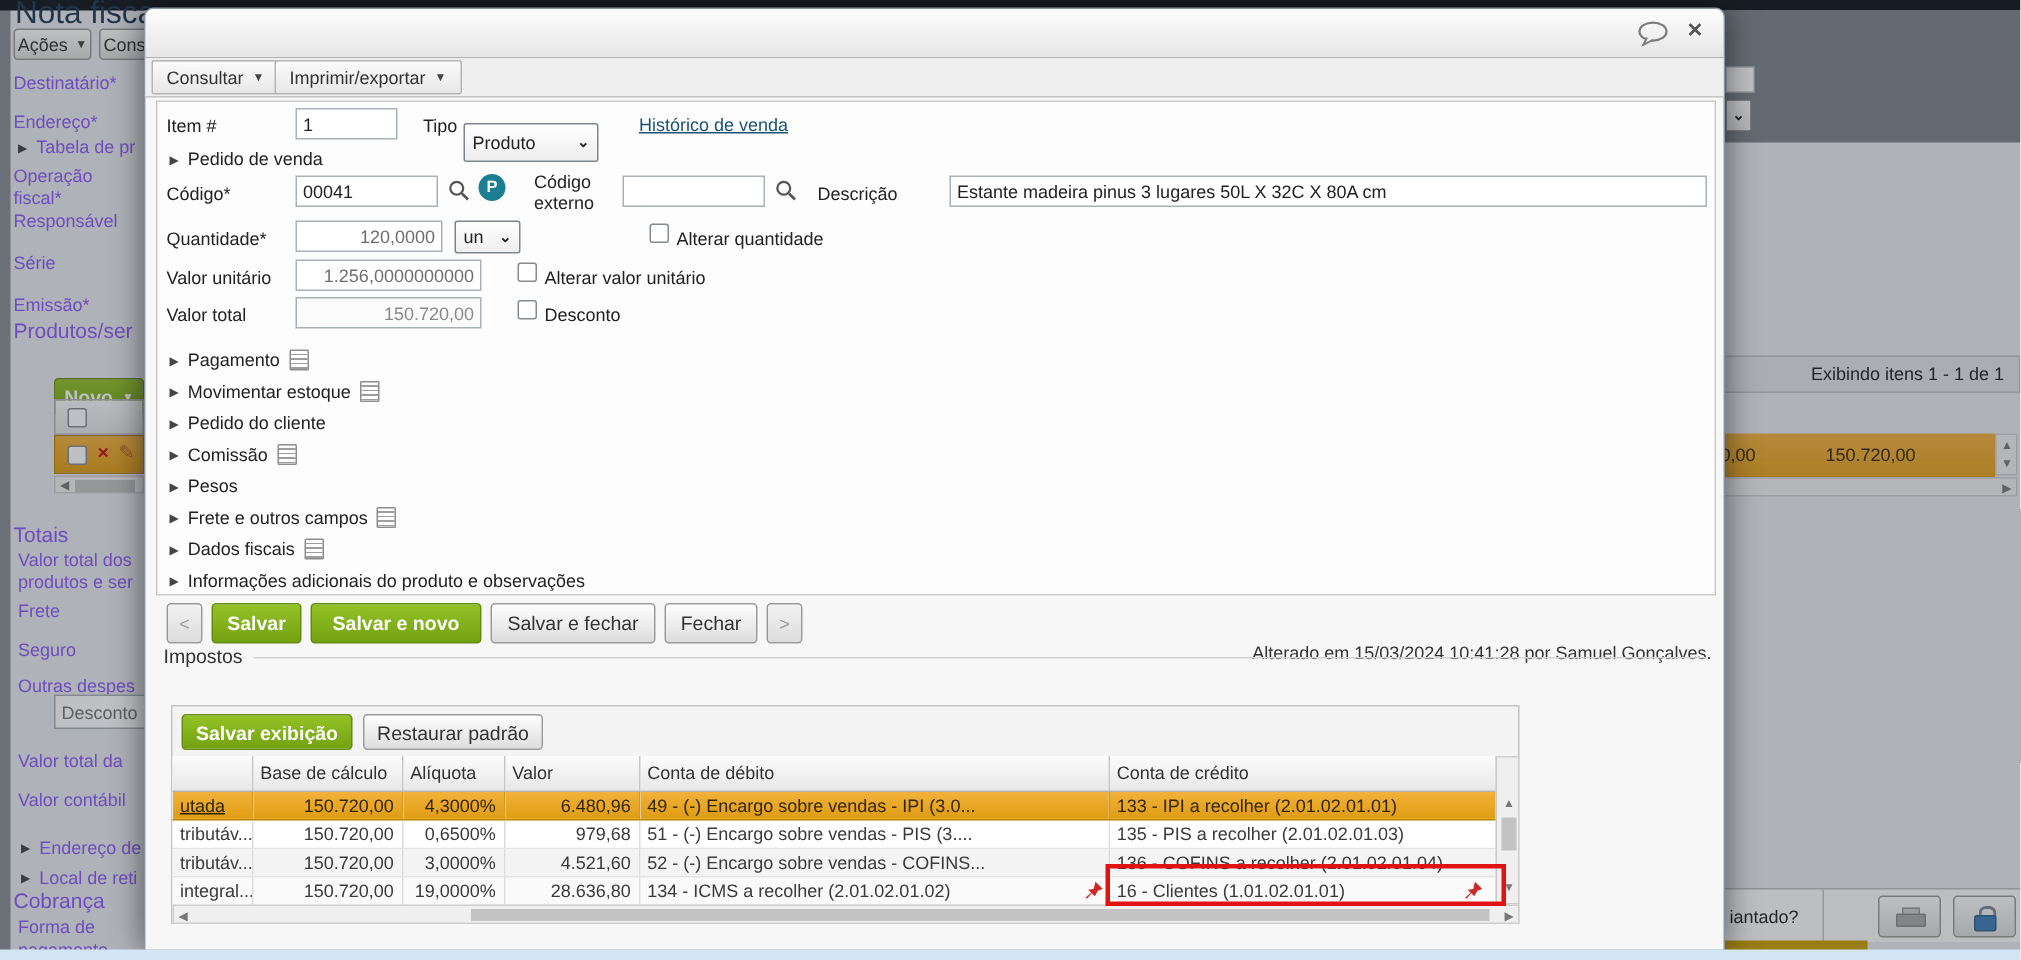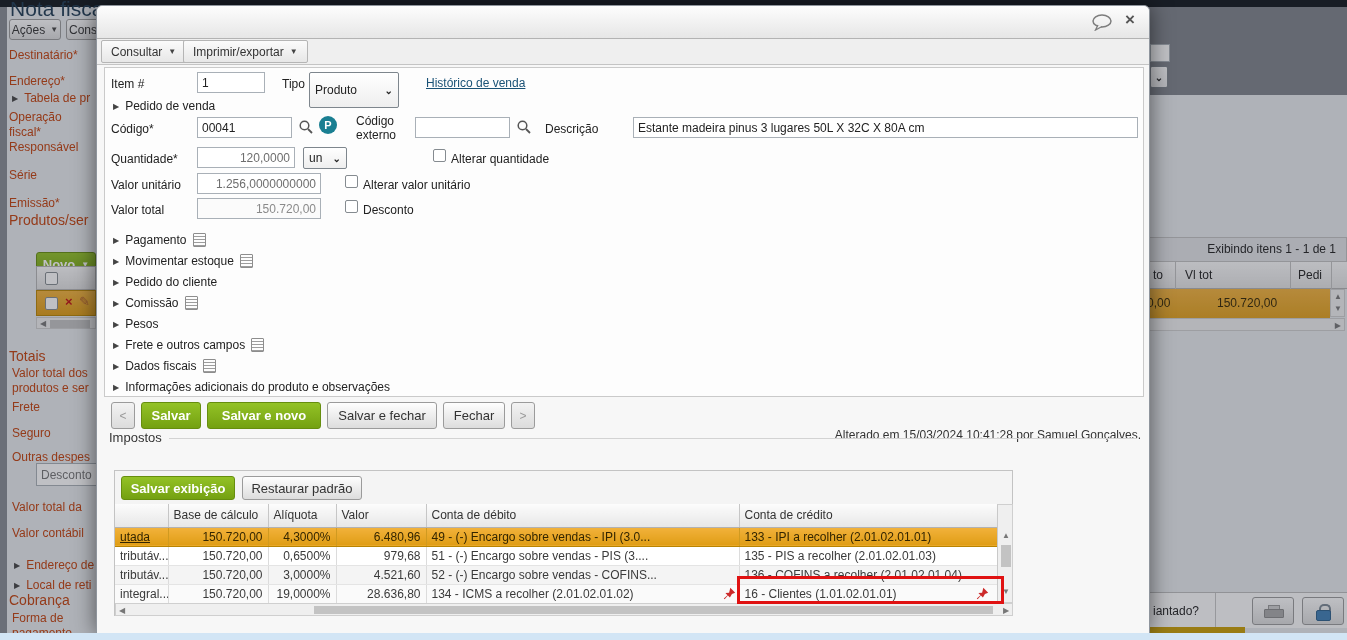--- a/index.html
+++ b/index.html
@@ -1,18 +1,18 @@
 <!DOCTYPE html>
 <html><head>
 <meta charset="utf-8">
 <style>
   html,body{margin:0;padding:0;background:#e9ebee;font-family:"Liberation Sans",sans-serif;}
   #stage{position:relative;width:1347px;height:640px;overflow:hidden;background:#e9ebee;}
   .s{position:absolute;box-sizing:border-box;}
-  .lbl{font-size:12px;color:#c2410c;line-height:1.25;}
+  .lbl{font-size:12px;color:#8b5cf6;line-height:1.25;}
   .dklbl{font-size:12px;color:#222;}
   .inp{border:1px solid #a9b0b7;background:#fff;font-family:"Liberation Sans",sans-serif;font-size:12px;padding:2px 4px;box-sizing:border-box;color:#222;}
   .inp.num{text-align:right;color:#6e6e6e;}
   .inp.ro{background:#fbfbfb;color:#8a8a8a;}
   .sel{border:1px solid #7e868d;background:linear-gradient(#ffffff,#eeeeee);display:flex;align-items:center;justify-content:space-between;padding:0 5px;font-size:12px;color:#222;border-radius:2px;}
   .sel .chev{font-size:10px;color:#222;}
   .cb{width:13px;height:13px;border:1px solid #858b90;background:#fff;display:inline-block;border-radius:2px;}
   .btn{display:flex;align-items:center;justify-content:center;font-size:12px;color:#333;
        background:linear-gradient(#fefefe,#dddddd);border:1px solid #9b9b9b;border-radius:3px;cursor:pointer;}
   .btn.green{background:linear-gradient(#93c226,#74a111);border-color:#668e0e;color:#fff;font-weight:bold;font-size:13px;}
@@ -112,28 +112,20 @@
 
     <div class="s" style="left:1145px;top:7px;width:202px;height:88px;background:#7f838a;"></div>
     <input class="inp s" style="left: 1150px; top: 44px; width: 20px; height: 18px;">
     <div class="sel s" style="left:1150px;top:66px;width:18px;height:22px;justify-content:center;">
       <span class="chev" style="font-weight:bold;">⌄</span>
     </div>
 
     <div class="s" style="left:1145px;top:237px;width:202px;height:25px;background:#e2e4e7;border:1px solid #c2c2c2;">
       <span class="dklbl s" style="right:10px;top:4px;position:absolute;white-space:nowrap;margin-left:48px;">Exibindo itens 1 - 1 de 1</span>
     </div>
-    <div class="s" style="left:1145px;top:262px;width:202px;height:27px;background:linear-gradient(#fbfbfb,#e4e4e4);border-bottom:1px solid #b2b2b2;">
-      <span class="dklbl s" style="left:8px;top:6px;">to</span>
-      <span class="s" style="left:30px;top:0;width:1px;height:27px;background:#c2c2c2;"></span>
-      <span class="dklbl s" style="left:40px;top:6px;">Vl tot</span>
-      <span class="s" style="left:145px;top:0;width:1px;height:27px;background:#c2c2c2;"></span>
-      <span class="dklbl s" style="left:153px;top:6px;">Pedi</span>
-      <span class="s" style="left:186px;top:0;width:1px;height:27px;background:#c2c2c2;"></span>
-    </div>
     <div class="s" style="left:1145px;top:289px;width:185px;height:38px;background:linear-gradient(#f2b23c,#df9d14);border-bottom:1px solid #b98400;">
       <span class="dklbl s" style="left:2px;top:7px;color:#332500;">0,00</span>
       <span class="dklbl s" style="left:72px;top:7px;color:#332500;">150.720,00</span>
     </div>
     <div class="s sbar" style="left:1330px;top:289px;width:15px;height:28px;">
       <span class="sarw s" style="left:3px;top:2px;">▲</span>
       <span class="sarw s" style="left:3px;top:14px;">▼</span>
     </div>
     <div class="s sbar" style="left:1145px;top:318px;width:200px;height:13px;">
       <span class="sarw s" style="right:3px;top:2px;position:absolute;">▶</span>
@@ -183,21 +175,21 @@
         <span>Imprimir/exportar</span>
         <span class="arrow">▼</span>
       </div>
     </div>
 
     <div class="s panel" style="left:7px;top:61px;width:1040px;height:330px;"></div>
 
     <span class="dklbl s" style="left:14px;top:71px;">Item #</span>
     <input class="inp s" style="left: 100px; top: 66px; width: 68px; height: 21px;" value="1">
     <span class="dklbl s" style="left:185px;top:71px;">Tipo</span>
-    <div class="sel s" style="left:212px;top:66px;width:90px;height:36px;text-align:center;">
+    <div class="sel s" style="left:212px;top:76px;width:90px;height:26px;text-align:center;">
       <span>Produto</span>
       <span class="chev" style="font-weight:bold;">⌄</span>
     </div>
     <span class="linkish s" style="left:329px;top:70px;">Histórico de venda</span>
 
     <div class="s sec-row" style="left:16px;top:93px;">
       <span class="arrow">▶</span>
       <span>Pedido de venda</span>
     </div>
 

